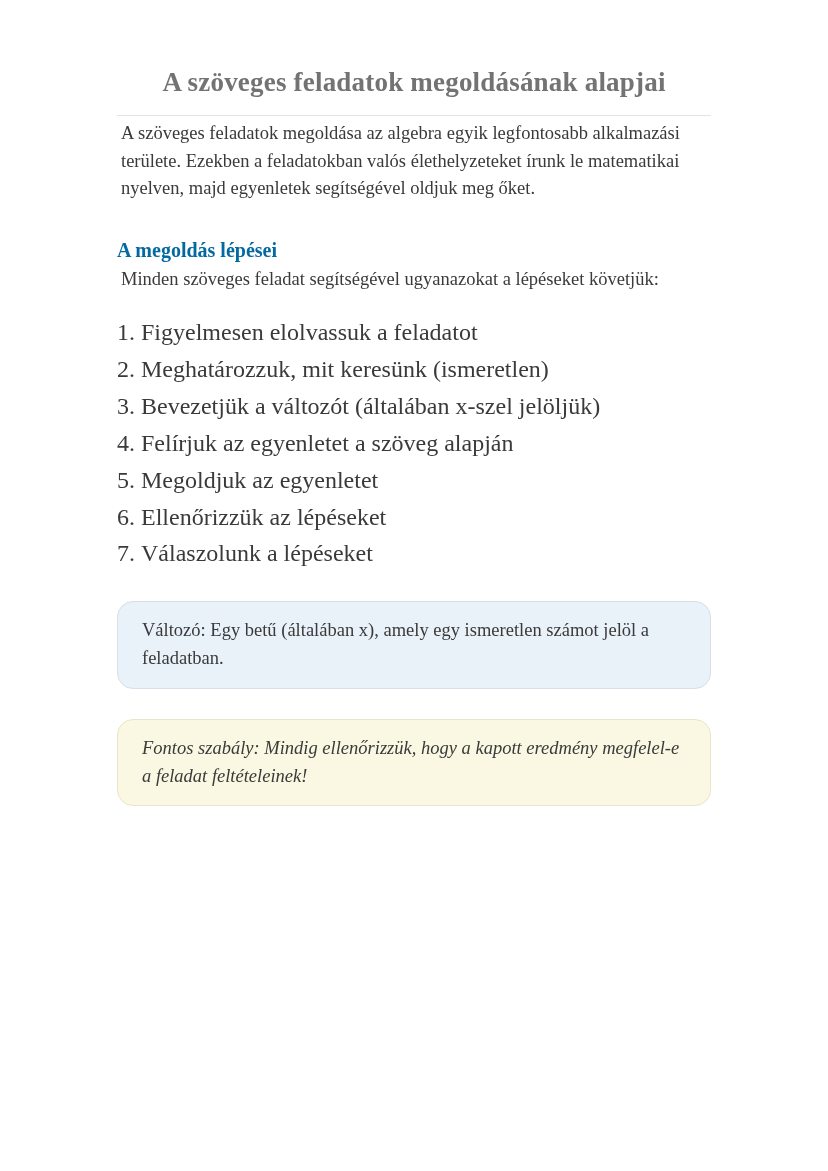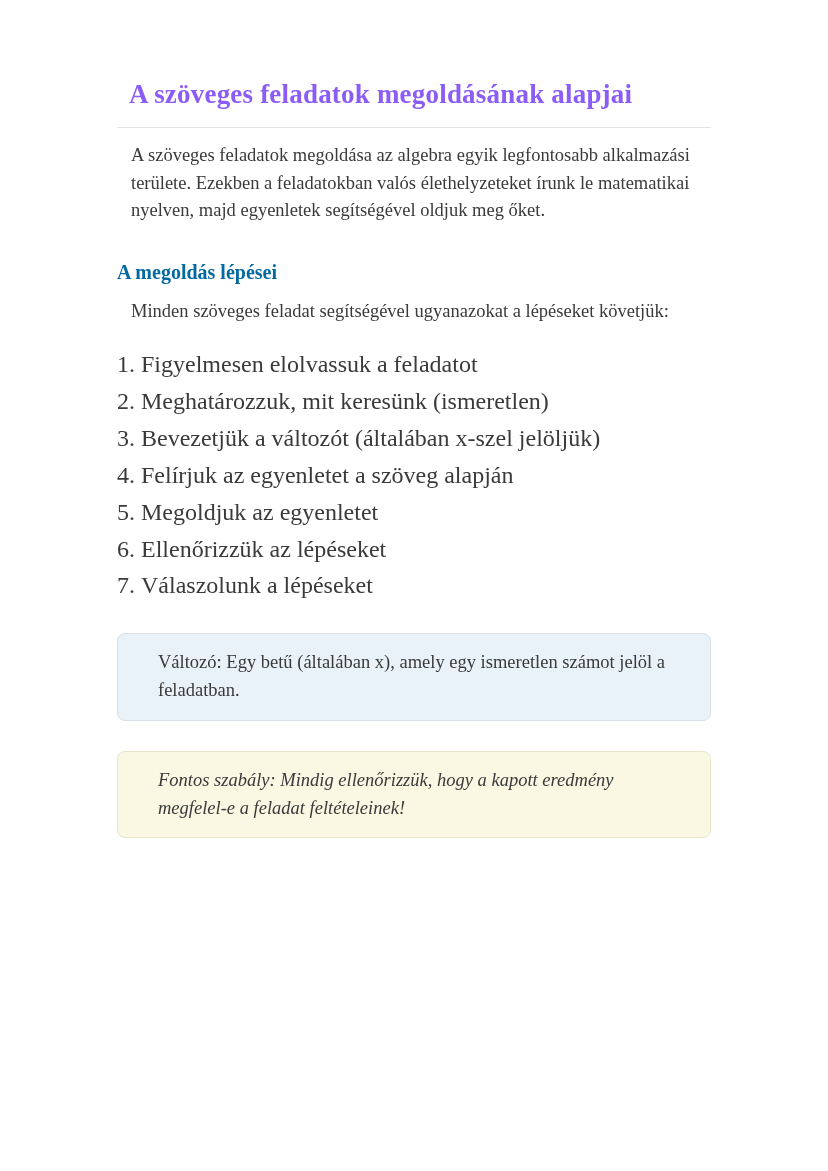--- a/index.html
+++ b/index.html
@@ -14,57 +14,58 @@
   .page {
     width: 828px;
     height: 1171px;
     margin: 0 auto;
     background: #ffffff;
     box-sizing: border-box;
     padding: 66px 117px 0 117px;
     overflow: hidden;
   }
   h1.doc-title {
-    margin: 12px;
+    margin: 0;
     font-size: 27px;
     line-height: 1.25;
     font-weight: 700;
-    color: #8b5cf6;
+    color: #737373;
     letter-spacing: 0.2px;
+    text-align: center;
   }
   hr.title-rule {
     border: none;
     border-top: 1px solid #e4e4e4;
     margin: 15px 0 0 0;
   }
   p.body-text {
     font-size: 18.5px;
     line-height: 1.5;
-    margin: 14px;
+    margin: 4px;
   }
   .intro-para { margin-top: 25px; }
   h2.section-heading {
     margin: 36px 0 0 0;
     font-size: 20px;
     font-weight: 700;
     color: #0369a1;
   }
   .steps-intro { margin-top: 24px; }
   ol.steps-list {
     margin: 20px 0 0 0;
     padding: 0;
     list-style: decimal inside;
     font-size: 24px;
     line-height: 1.54;
   }
   ol.steps-list li { margin: 0; }
   .callout {
     box-sizing: border-box;
-    border-radius: 8px;
-    padding: 15px 40px;
+    border-radius: 16px;
+    padding: 15px 24px;
     font-size: 18.5px;
     line-height: 1.5;
   }
   .definition-box {
     margin-top: 29px;
     background: #e9f1f9;
     border: 1px solid #d8dfe6;
   }
   .rule-box {
     margin-top: 30px;

